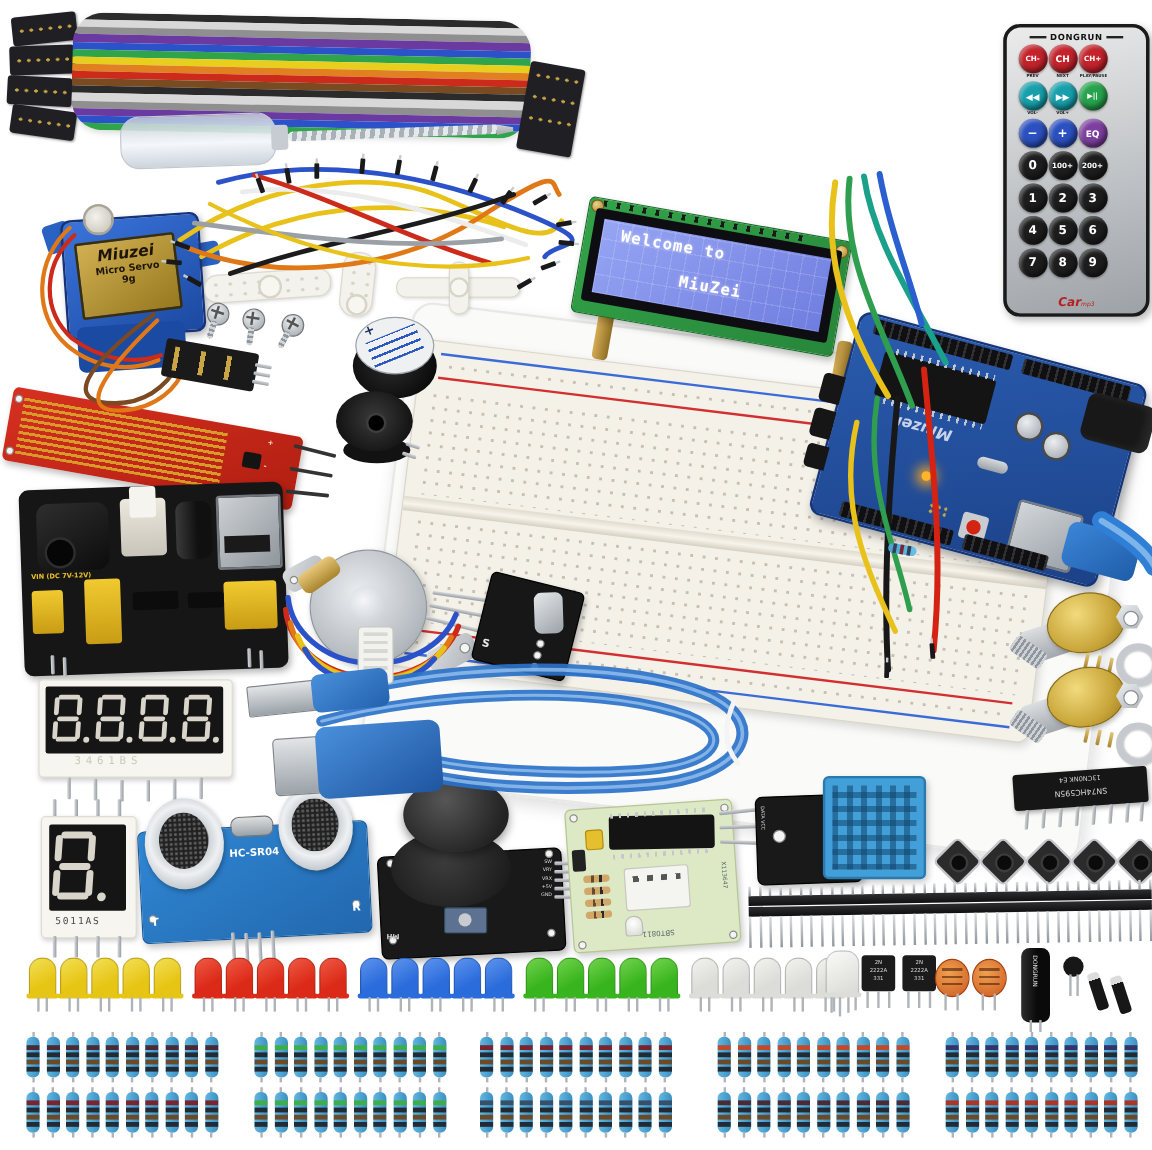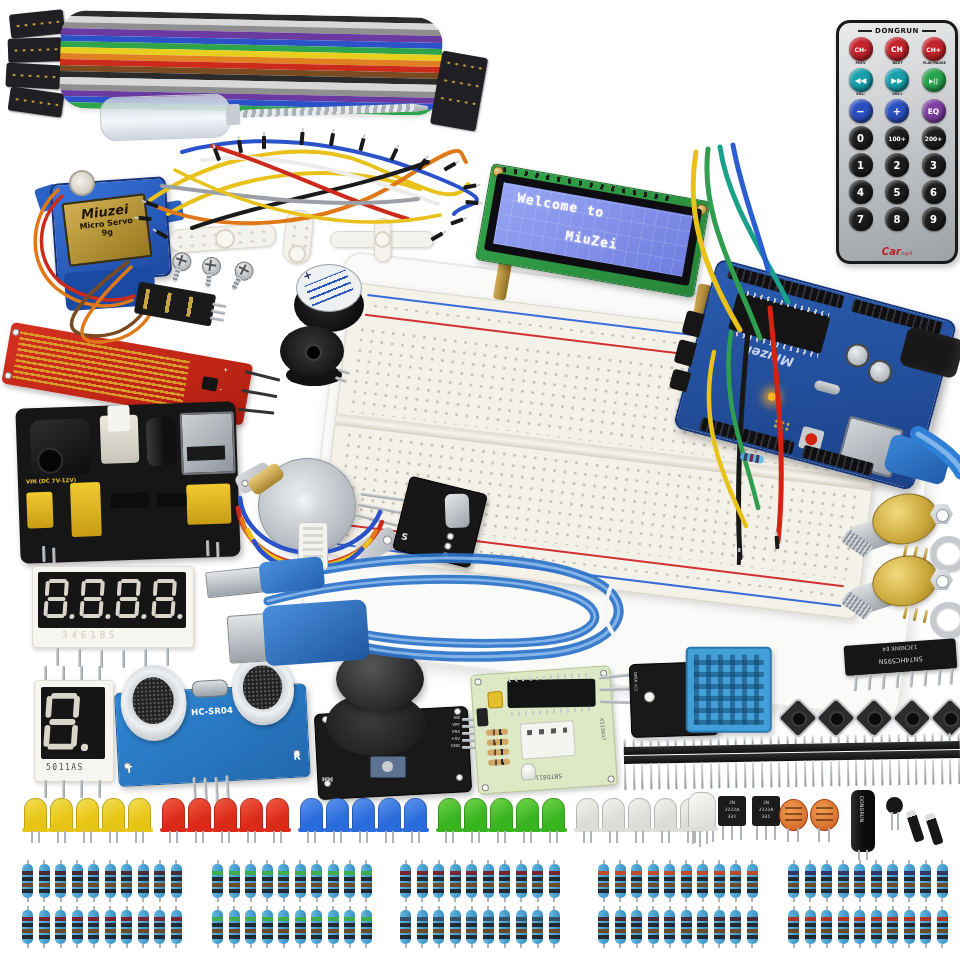--- a/index.html
+++ b/index.html
@@ -7,21 +7,21 @@
          font-family:"DejaVu Sans",sans-serif}
   .abs{position:absolute}
   
   #remote{position:absolute;left:836px;top:20px;width:116px;height:238px;
     background:linear-gradient(165deg,#ebebeb,#b4b8bc 70%,#9da2a6);
     border:3px solid #1a1a1a;border-radius:14px;box-shadow:2px 3px 6px rgba(0,0,0,.25)}
   .remote-header{display:flex;align-items:center;justify-content:center;gap:3px;margin-top:4px}
   .remote-header span{font-size:7px;font-weight:bold;color:#111;letter-spacing:.5px}
   .rh-line{width:14px;height:1.5px;background:#222}
   .remote-rows{padding:2px 9px 0 9px}
-  .remote-row{display:flex;justify-content:space-between}
+  .remote-row{display:flex;}
   .rwrap{width:25px;text-align:center}
   .rbtn{width:24px;height:24px;border-radius:50%;display:flex;align-items:center;justify-content:center;
     color:#fff;font-weight:bold;
     box-shadow:inset -2px -3px 4px rgba(0,0,0,.5),inset 2px 2px 3px rgba(255,255,255,.35),0 1px 2px rgba(0,0,0,.4)}
   .rsub{font-size:4px;font-weight:bold;color:#1a1a1a;min-height:6px;white-space:nowrap;transform:scale(.85);transform-origin:center top}
   .remote-logo{position:absolute;bottom:2px;width:100%;text-align:center;color:#b82020;font-style:italic}
   .remote-logo b{font-size:10px}.remote-logo i{font-size:5px}
   
   .mpin{position:absolute;width:3px;background:linear-gradient(90deg,#d8dadc,#969ca2);border-radius:1px}
   .mpin-h{position:absolute;height:3px;background:linear-gradient(#d8dadc,#969ca2);border-radius:1px}

